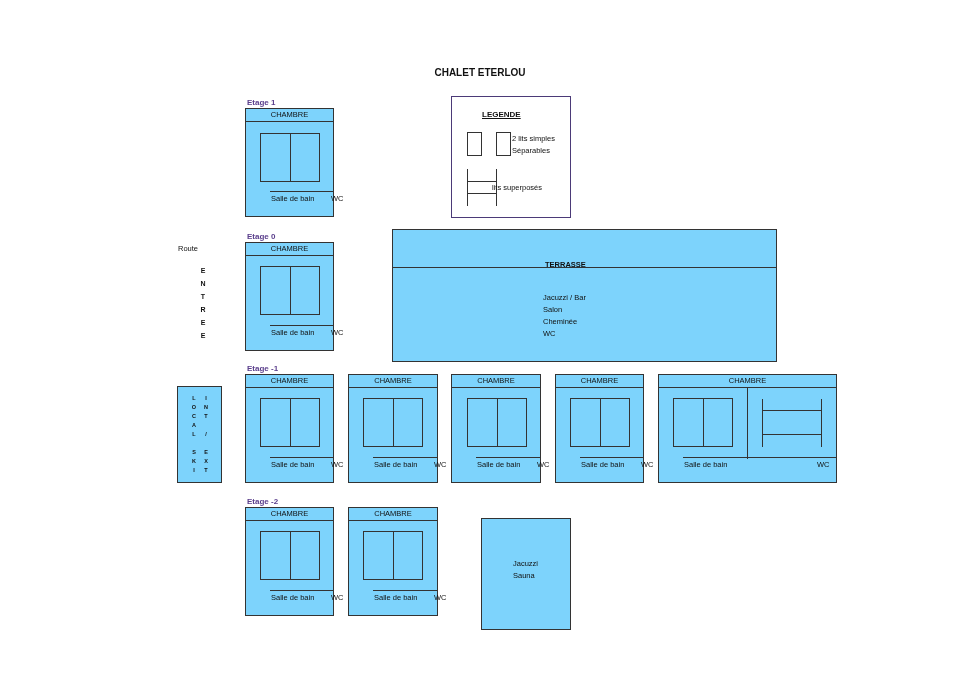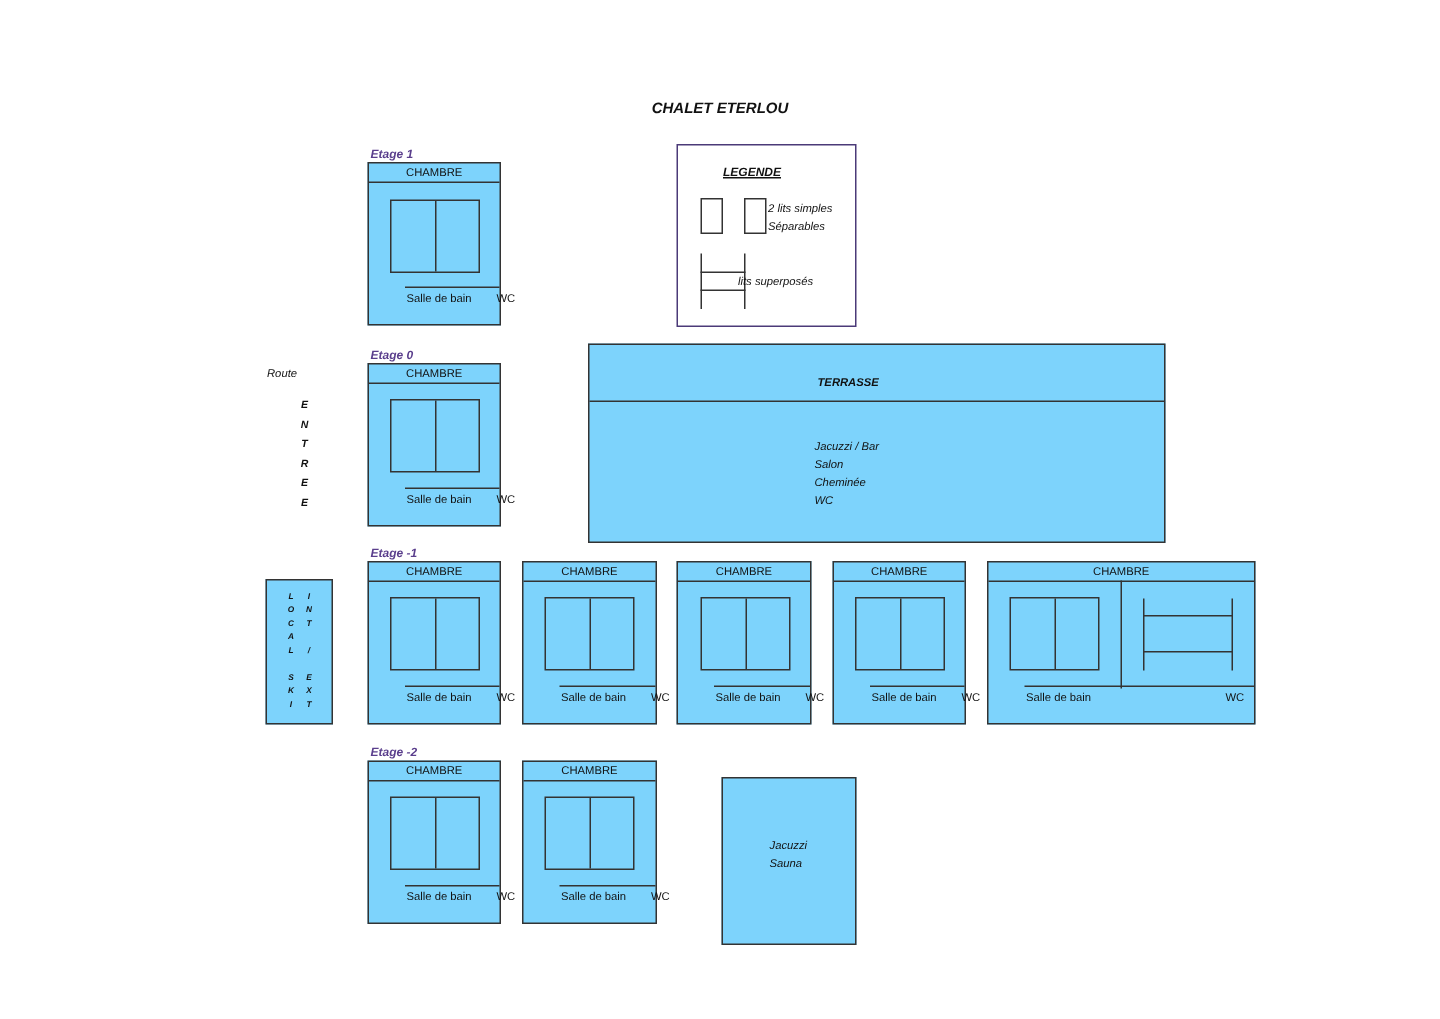--- a/index.html
+++ b/index.html
@@ -1,17 +1,17 @@
 <!DOCTYPE html>
 <html><head>
 <meta charset="utf-8">
 <style>
   html,body{margin:0;padding:0;background:#ffffff;}
   body{width:960px;height:679px;position:relative;overflow:hidden;font-family:"Liberation Sans",sans-serif;color:#111;}
-  .abs{position:absolute;font-style:italic;}
+  .abs{position:absolute;}
   .title{left:0;width:960px;top:67px;text-align:center;font-weight:bold;font-size:10px;}
   .floor-label{font-size:8px;font-weight:bold;color:#5a3e8c;}
   .room{position:absolute;border:1px solid #333;box-sizing:border-box;background:#7dd3fc;}
   .room .hdr{position:absolute;left:0;right:0;top:0;height:12px;border-bottom:1px solid #333;font-size:7.5px;text-align:center;line-height:12px;}
   .room .ftr{position:absolute;left:0;right:0;bottom:0;height:24px;border-top:1px solid #333;font-size:7.5px;margin-left:24px;}
   .room .ftr .sdb{position:absolute;left:1px;top:2px;}
   .room .ftr .wc{position:absolute;top:2px;}
   .bedpair{position:absolute;border:1px solid #333;box-sizing:border-box;}
   .bedpair::after{content:"";position:absolute;left:50%;top:0;bottom:0;border-left:1px solid #333;}
   .bunk{position:absolute;}
@@ -70,21 +70,21 @@
   <div class="hdr">CHAMBRE</div>
   <div class="bedpair" style="left:14px;top:23px;width:60px;height:49px;"></div>
   <div class="ftr">
     <span class="sdb">Salle de bain</span>
     <span class="wc" style="left:61px;">WC</span>
   </div>
 </div>
 
 <div class="room" style="left:392px;top:229px;width:385px;height:133px;">
   <div class="abs" style="left:0;right:0;top:0;height:37px;border-bottom:1px solid #333;"></div>
-  <div class="abs" style="left:152px;top:20px;font-size:7.5px;font-weight:bold;">TERRASSE</div>
+  <div class="abs" style="left:152px;top:30px;font-size:7.5px;font-weight:bold;">TERRASSE</div>
   <div class="abs small" style="left:150px;top:62px;line-height:12px;">
     <div>Jacuzzi / Bar</div>
       <div>Salon</div>
     <div>Cheminée</div>
       <div>WC</div>
   </div>
 </div>
 
 <div class="room" style="left:177px;top:386px;width:45px;height:97px;">
   <div class="abs ski" style="left:12px;top:7px;">

